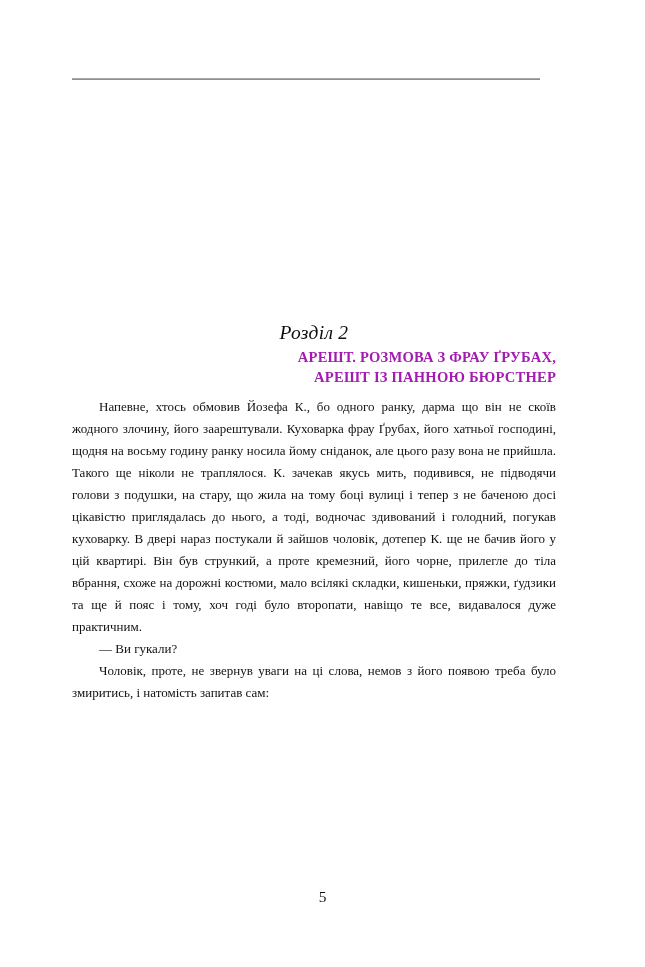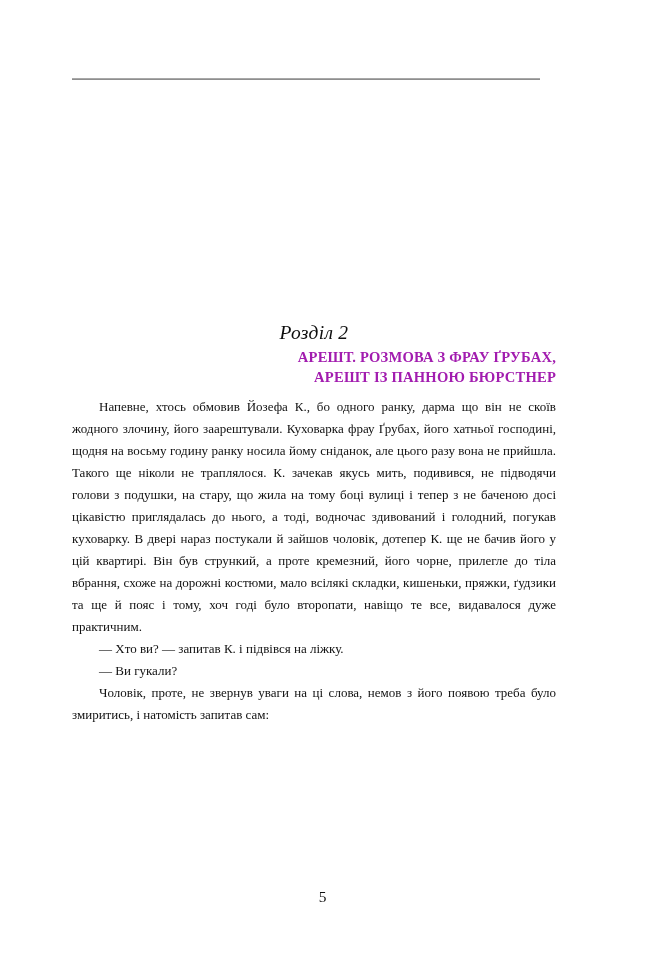--- a/index.html
+++ b/index.html
@@ -104,21 +104,20 @@
 
     <div class="chapter-number">Розділ 2</div>
 
     <div class="chapter-title">
       <span class="tline">АРЕШТ. РОЗМОВА З ФРАУ ҐРУБАХ,</span>
       <span class="tline">АРЕШТ ІЗ ПАННОЮ БЮРСТНЕР</span>
     </div>
 
     <div class="body-text">
       <p>Напевне, хтось обмовив Йозефа К., бо одного ранку, дарма що він не скоїв жодного злочину, його заарештували. Куховарка фрау Ґрубах, його хатньої господині, щодня на восьму годину ранку носила йому сніданок, але цього разу вона не прийшла. Такого ще ніколи не траплялося. К. зачекав якусь мить, подивився, не підводячи голови з подушки, на стару, що жила на тому боці вулиці і тепер з не баченою досі цікавістю приглядалась до нього, а тоді, водночас здивований і голодний, погукав куховарку. В двері нараз постукали й зайшов чоловік, дотепер К. ще не бачив його у цій квартирі. Він був стрункий, а проте кремезний, його чорне, прилегле до тіла вбрання, схоже на дорожні костюми, мало всілякі складки, кишеньки, пряжки, ґудзики та ще й пояс і тому, хоч годі було второпати, навіщо те все, видавалося дуже практичним.</p>
-      <p>— Хто ви? — запитав К. і підвівся на ліжку.</p>
       <p>— Ви гукали?</p>
       <p>Чоловік, проте, не звернув уваги на ці слова, немов з його появою треба було змиритись, і натомість запитав сам:</p>
     </div>
 
   </div>
 
   <div class="folio">5</div>
 
 </div>
 

